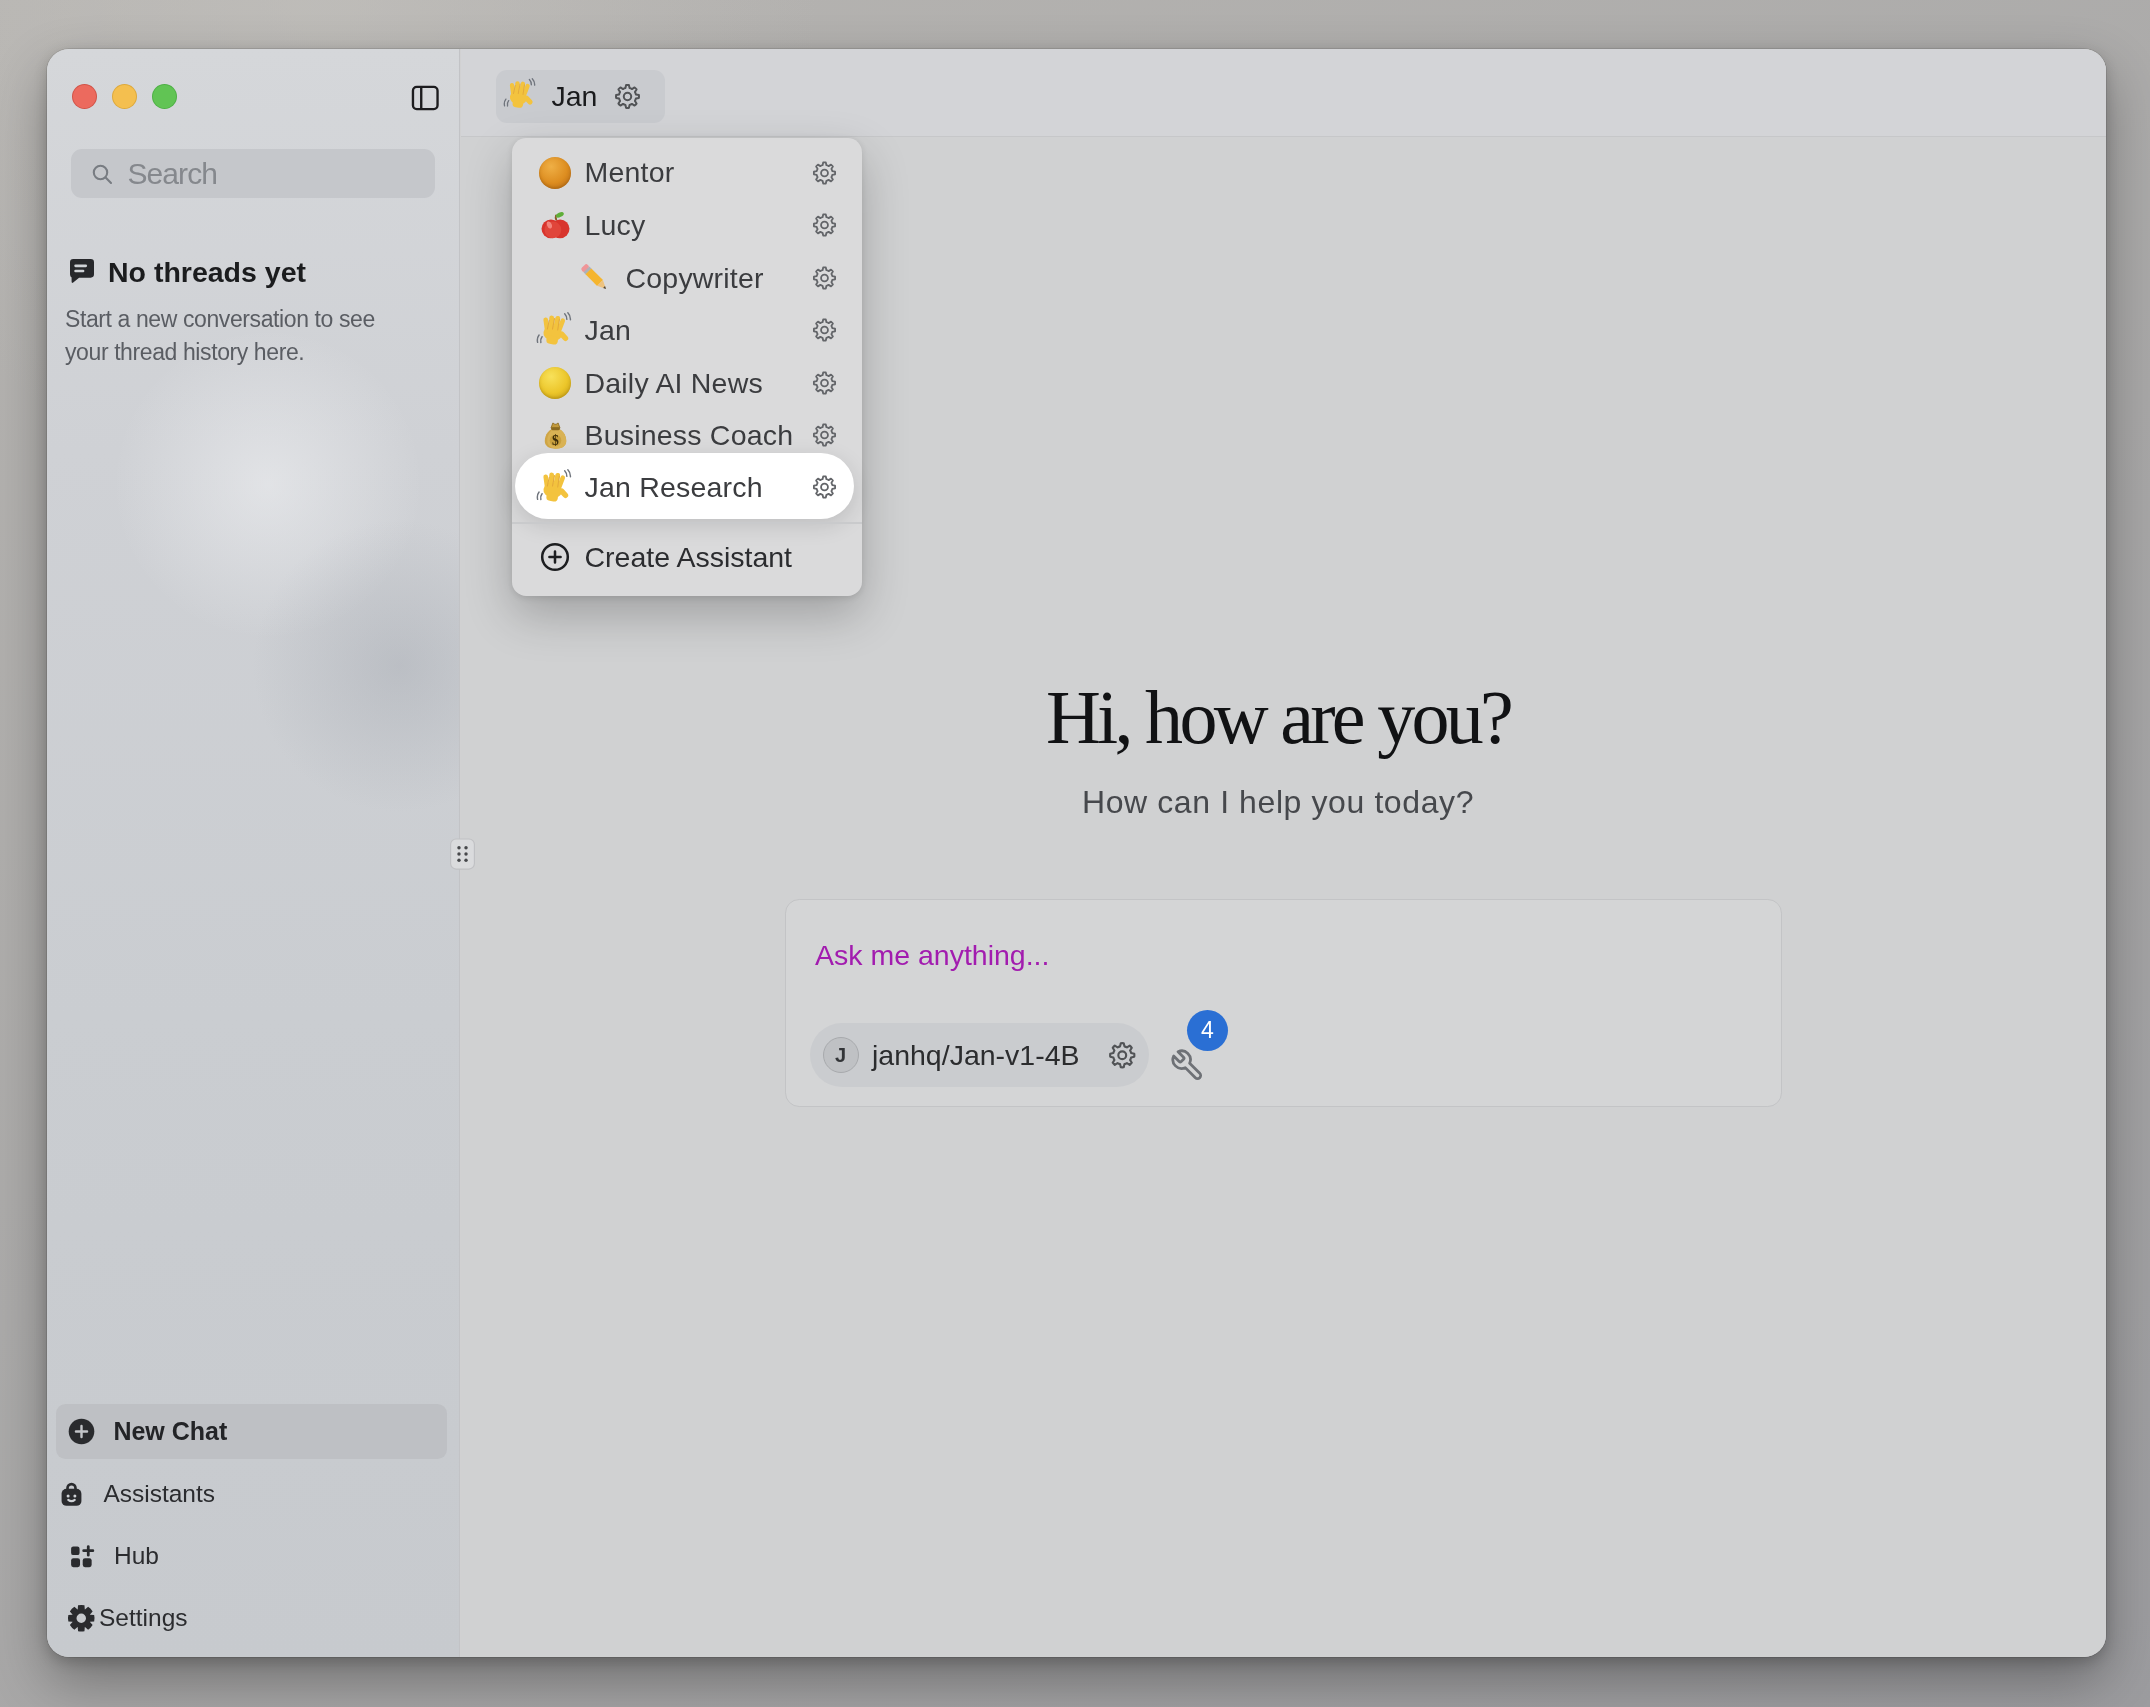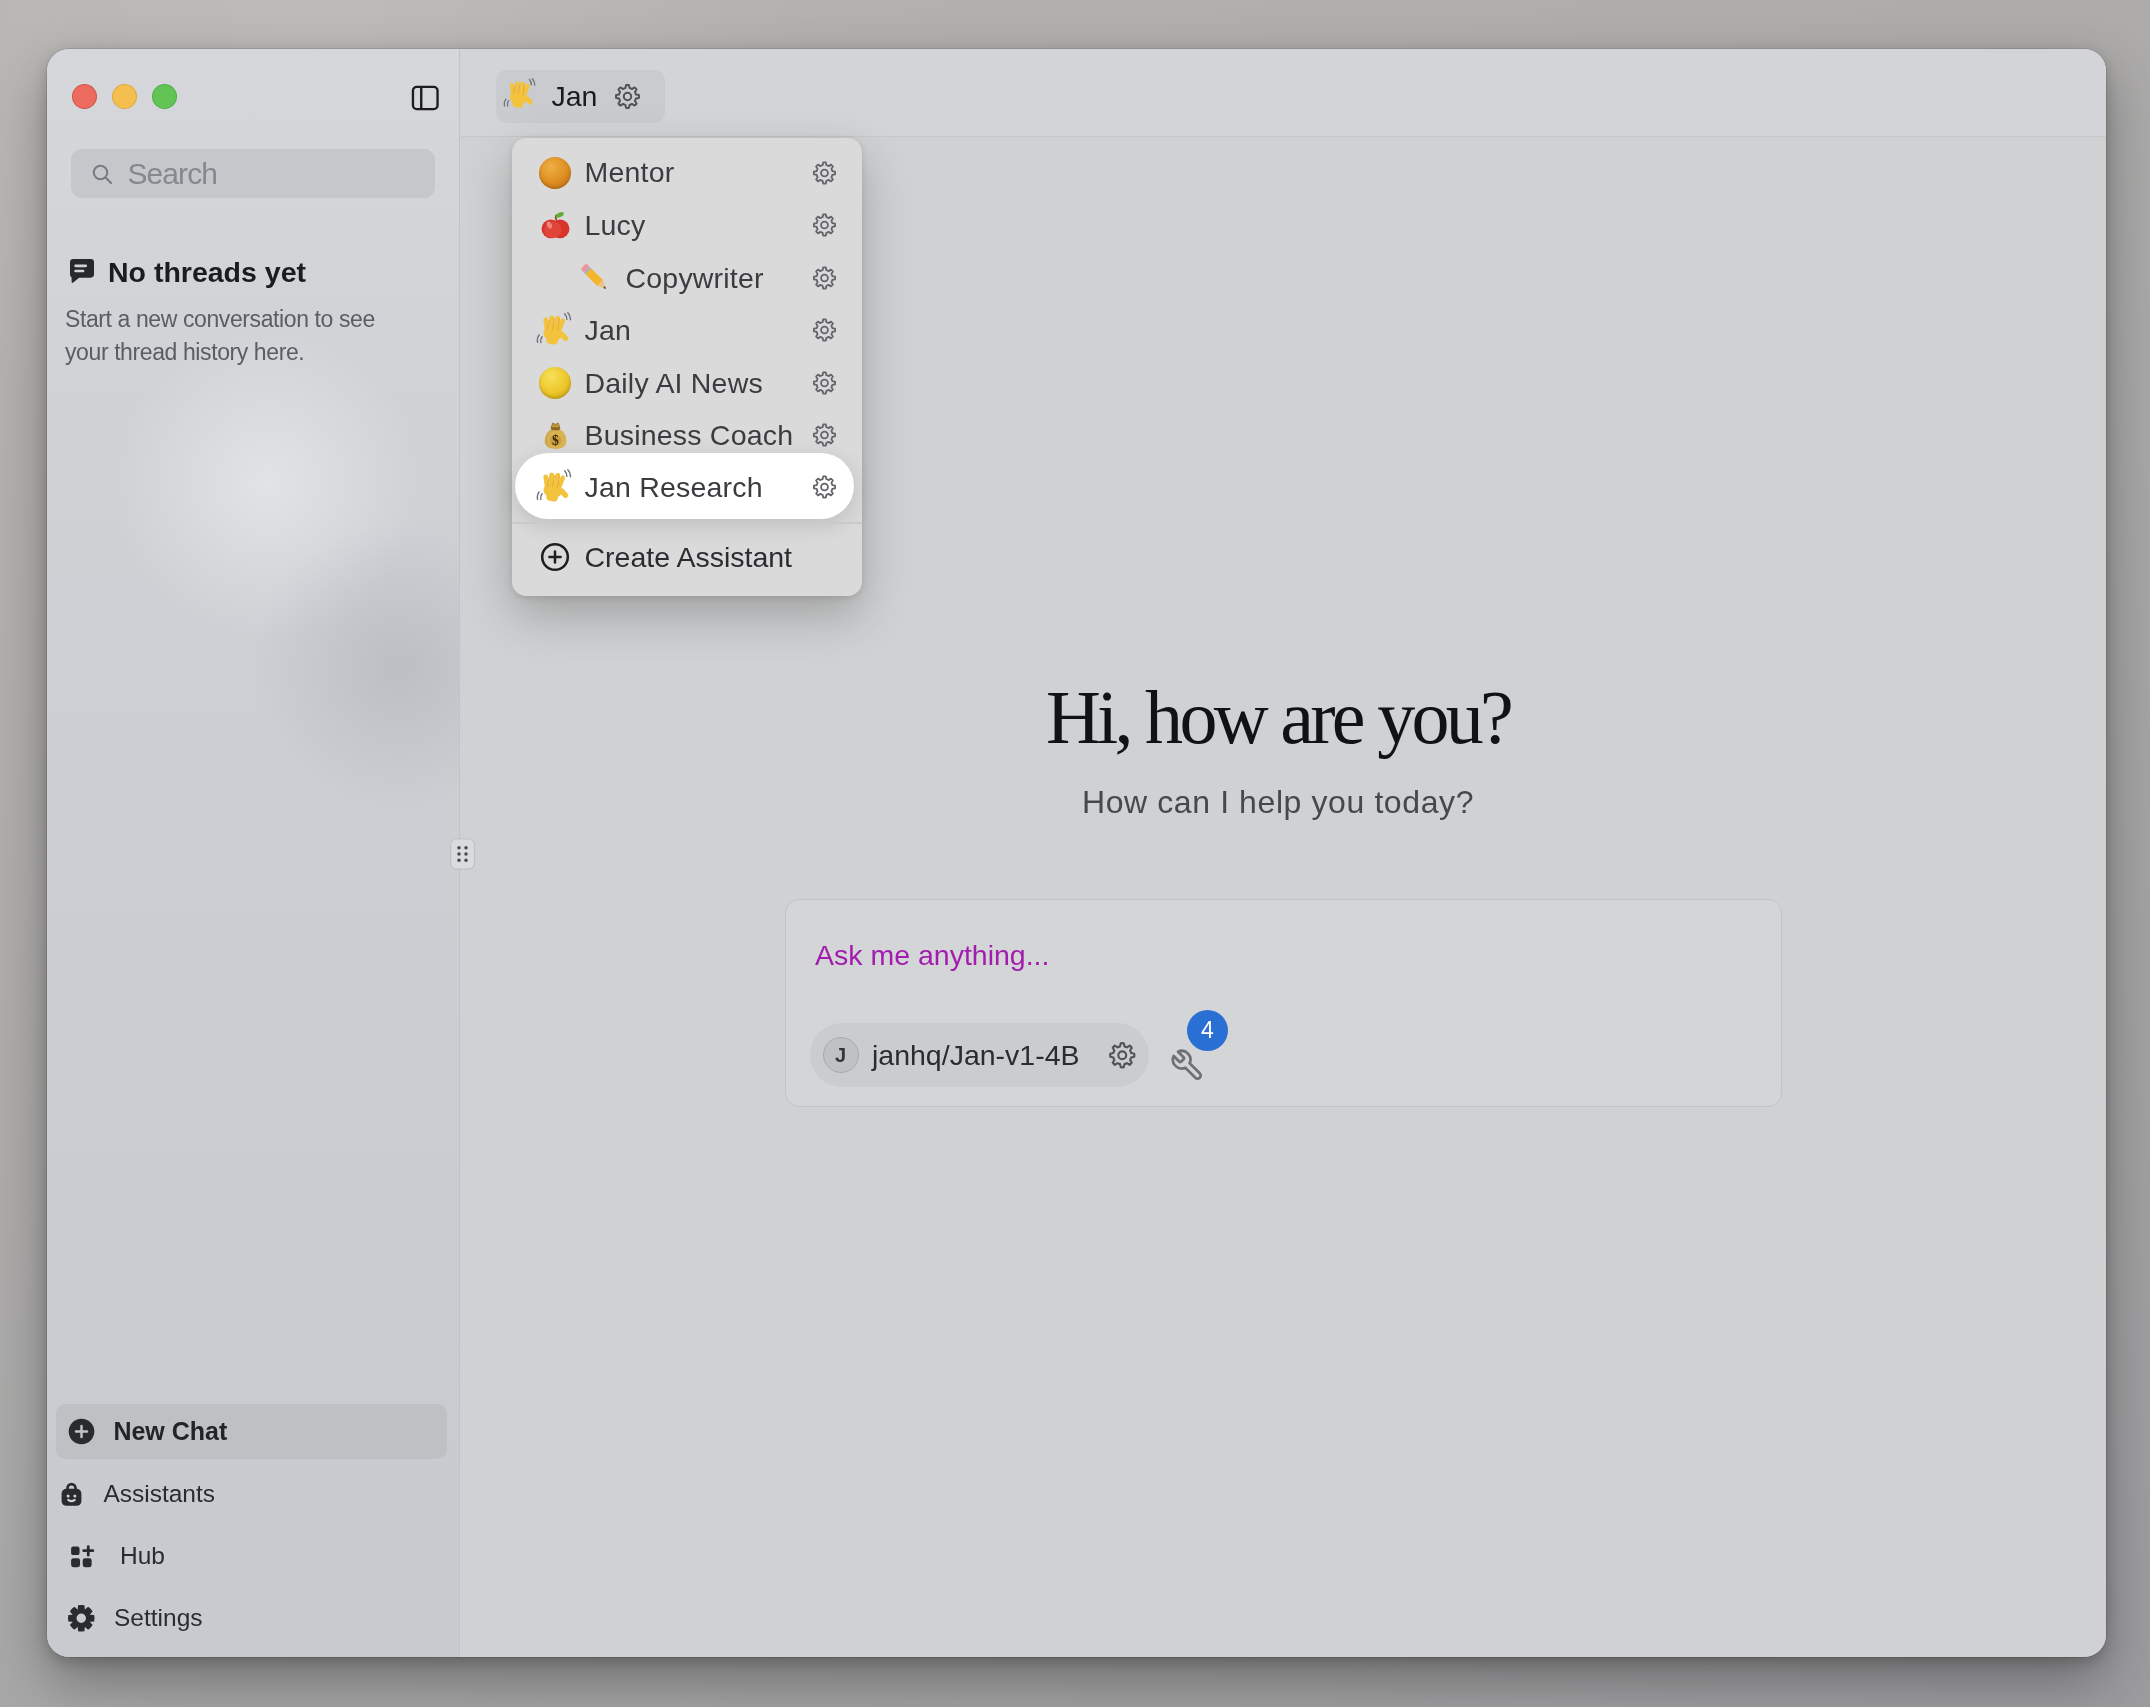--- a/index.html
+++ b/index.html
@@ -64,29 +64,29 @@
       </div>
       <div style="position:absolute;left:19px;top:1492px;width:371px;height:30px;display:flex;align-items:center;">
         <div style="width:30px;display:flex;justify-content:center;">
           <svg width="29" height="29" viewBox="0 0 24 24" fill="#2a2b2e">
             <rect x="3.4" y="3.8" width="7" height="7" rx="1.8"></rect>
             <rect x="3.4" y="13.4" width="7.4" height="7.4" rx="1.9"></rect>
             <rect x="13" y="13.4" width="7.4" height="7.4" rx="1.9"></rect>
             <path d="M17.6 2.6 a1.15 1.15 0 0 1 1.15 1.15 V6 H21.4 a1.15 1.15 0 0 1 0 2.3 H18.75 V10.95 a1.15 1.15 0 0 1 -2.3 0 V8.3 H13.8 a1.15 1.15 0 0 1 0 -2.3 H16.45 V3.75 A1.15 1.15 0 0 1 17.6 2.6 Z"></path>
           </svg>
         </div>
-        <div style="margin-left:24px;font-size:24.5px;font-weight:500;color:#2b2c2f;">Hub</div>
+        <div style="margin-left:18px;font-size:24.5px;font-weight:500;color:#2b2c2f;">Hub</div>
       </div>
       <div style="position:absolute;left:19px;top:1554px;width:371px;height:30px;display:flex;align-items:center;">
         <div style="width:30px;display:flex;justify-content:center;">
           <svg width="28.5" height="28.5" viewBox="0 0 24 24">
             <path fill-rule="evenodd" fill="#2a2b2e" d="M9.29 1.13A11.2 11.2 0 0 1 14.71 1.13L15.00 4.58A8.0 8.0 0 0 1 15.13 4.64L17.77 2.40A11.2 11.2 0 0 1 21.60 6.23L19.36 8.87A8.0 8.0 0 0 1 19.42 9.00L22.87 9.29A11.2 11.2 0 0 1 22.87 14.71L19.42 15.00A8.0 8.0 0 0 1 19.36 15.13L21.60 17.77A11.2 11.2 0 0 1 17.77 21.60L15.13 19.36A8.0 8.0 0 0 1 15.00 19.42L14.71 22.87A11.2 11.2 0 0 1 9.29 22.87L9.00 19.42A8.0 8.0 0 0 1 8.87 19.36L6.23 21.60A11.2 11.2 0 0 1 2.40 17.77L4.64 15.13A8.0 8.0 0 0 1 4.58 15.00L1.13 14.71A11.2 11.2 0 0 1 1.13 9.29L4.58 9.00A8.0 8.0 0 0 1 4.64 8.87L2.40 6.23A11.2 11.2 0 0 1 6.23 2.40L8.87 4.64A8.0 8.0 0 0 1 9.00 4.58Z M8.00 12.00 A4.00 4.00 0 1 0 16.00 12.00 A4.00 4.00 0 1 0 8.00 12.00 Z"></path>
           </svg>
         </div>
-        <div style="margin-left:18px;font-size:24.5px;font-weight:500;color:#2b2c2f;">Settings</div>
+        <div style="margin-left:3px;font-size:24.5px;font-weight:500;color:#2b2c2f;">Settings</div>
       </div>
   </div>
   <div id="main">
     <div id="topbar">
       <div class="abs" style="left:35px;top:20.6px;width:169px;height:53px;border-radius:11px;background:#c9cbcf;display:flex;align-items:center;">
         <div style="margin-left:7.1px;"><svg width="35" height="33" viewBox="0 0 44 42">
 <g transform="rotate(10 22 24)">
 <g fill="#f3c33e">
 <rect x="7.6" y="8.2" width="5.4" height="16.5" rx="2.7" transform="rotate(-18 10.3 16)"></rect>
 <rect x="13.3" y="5.0" width="5.6" height="19.5" rx="2.8" transform="rotate(-8 16.1 14)"></rect>

